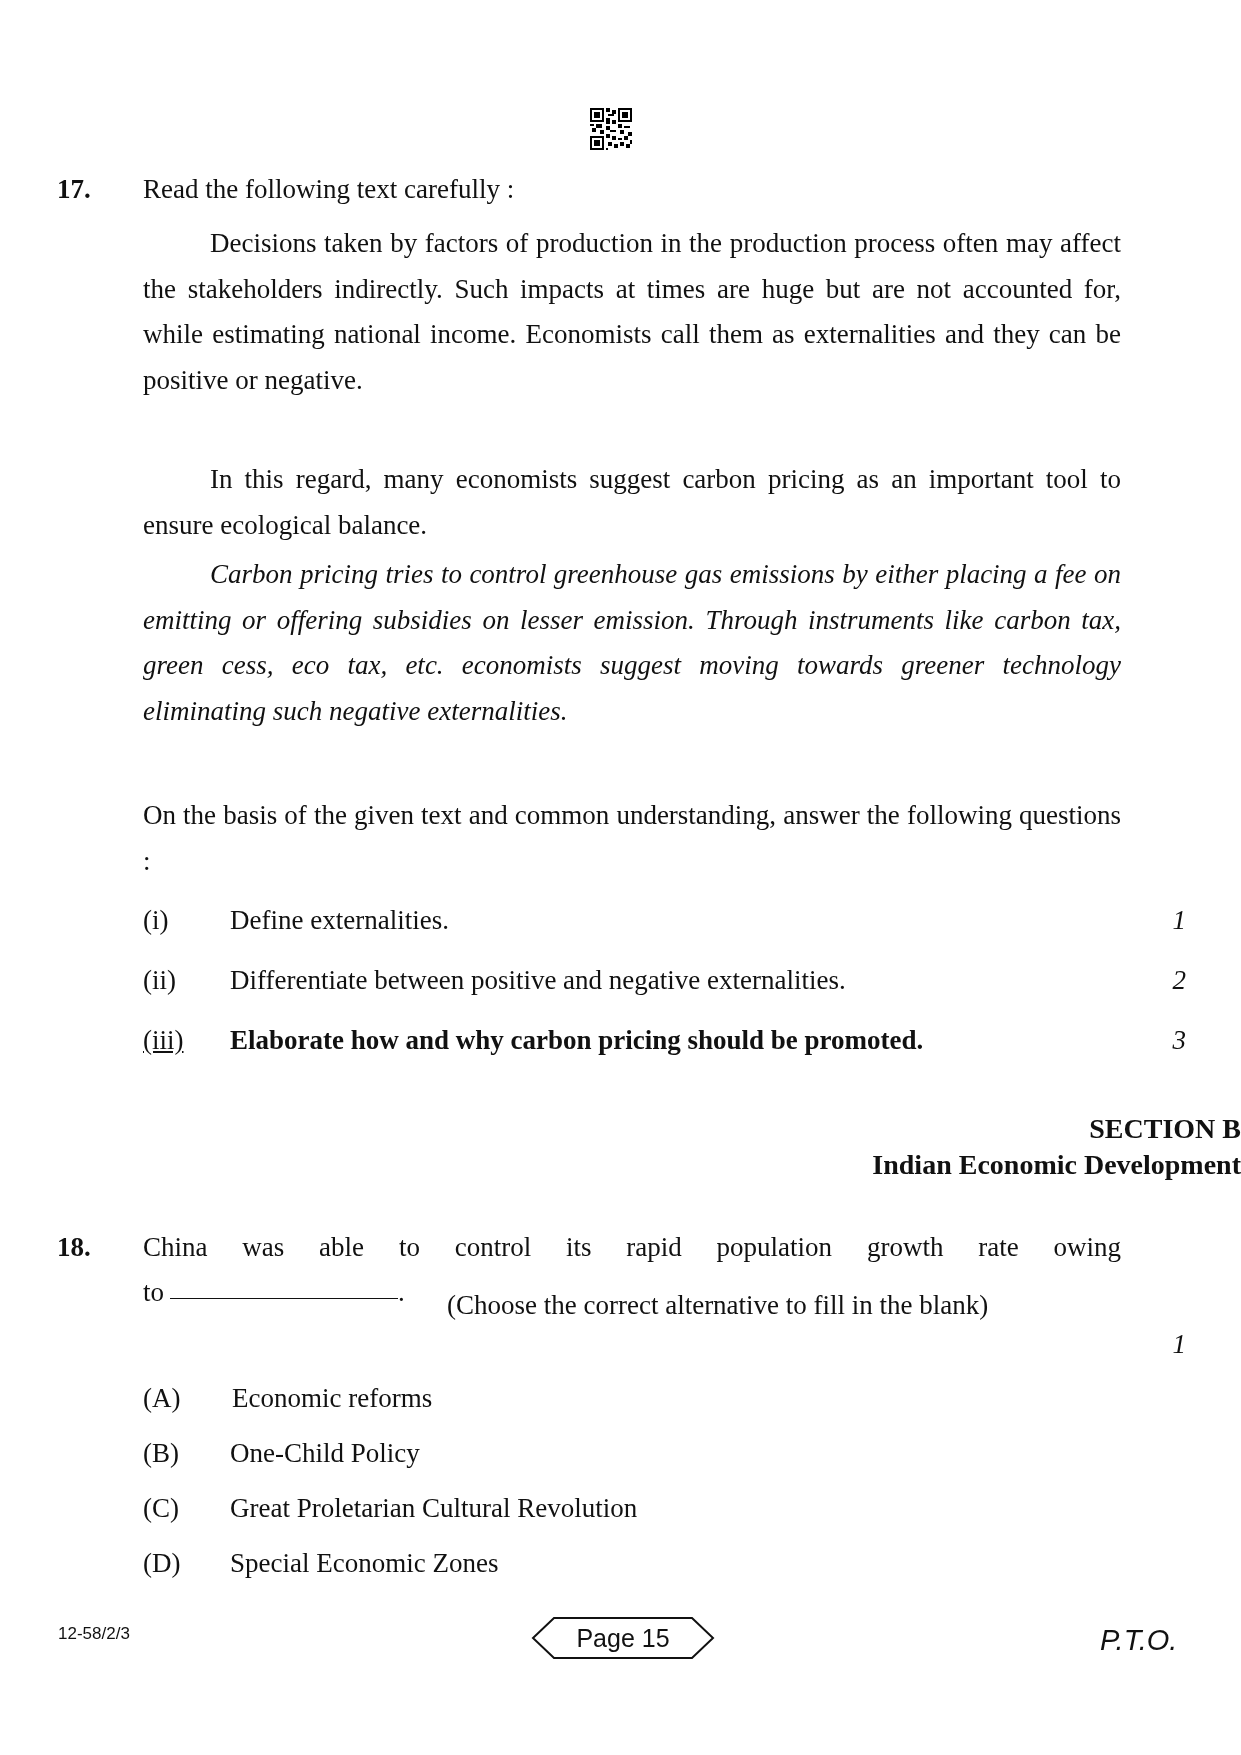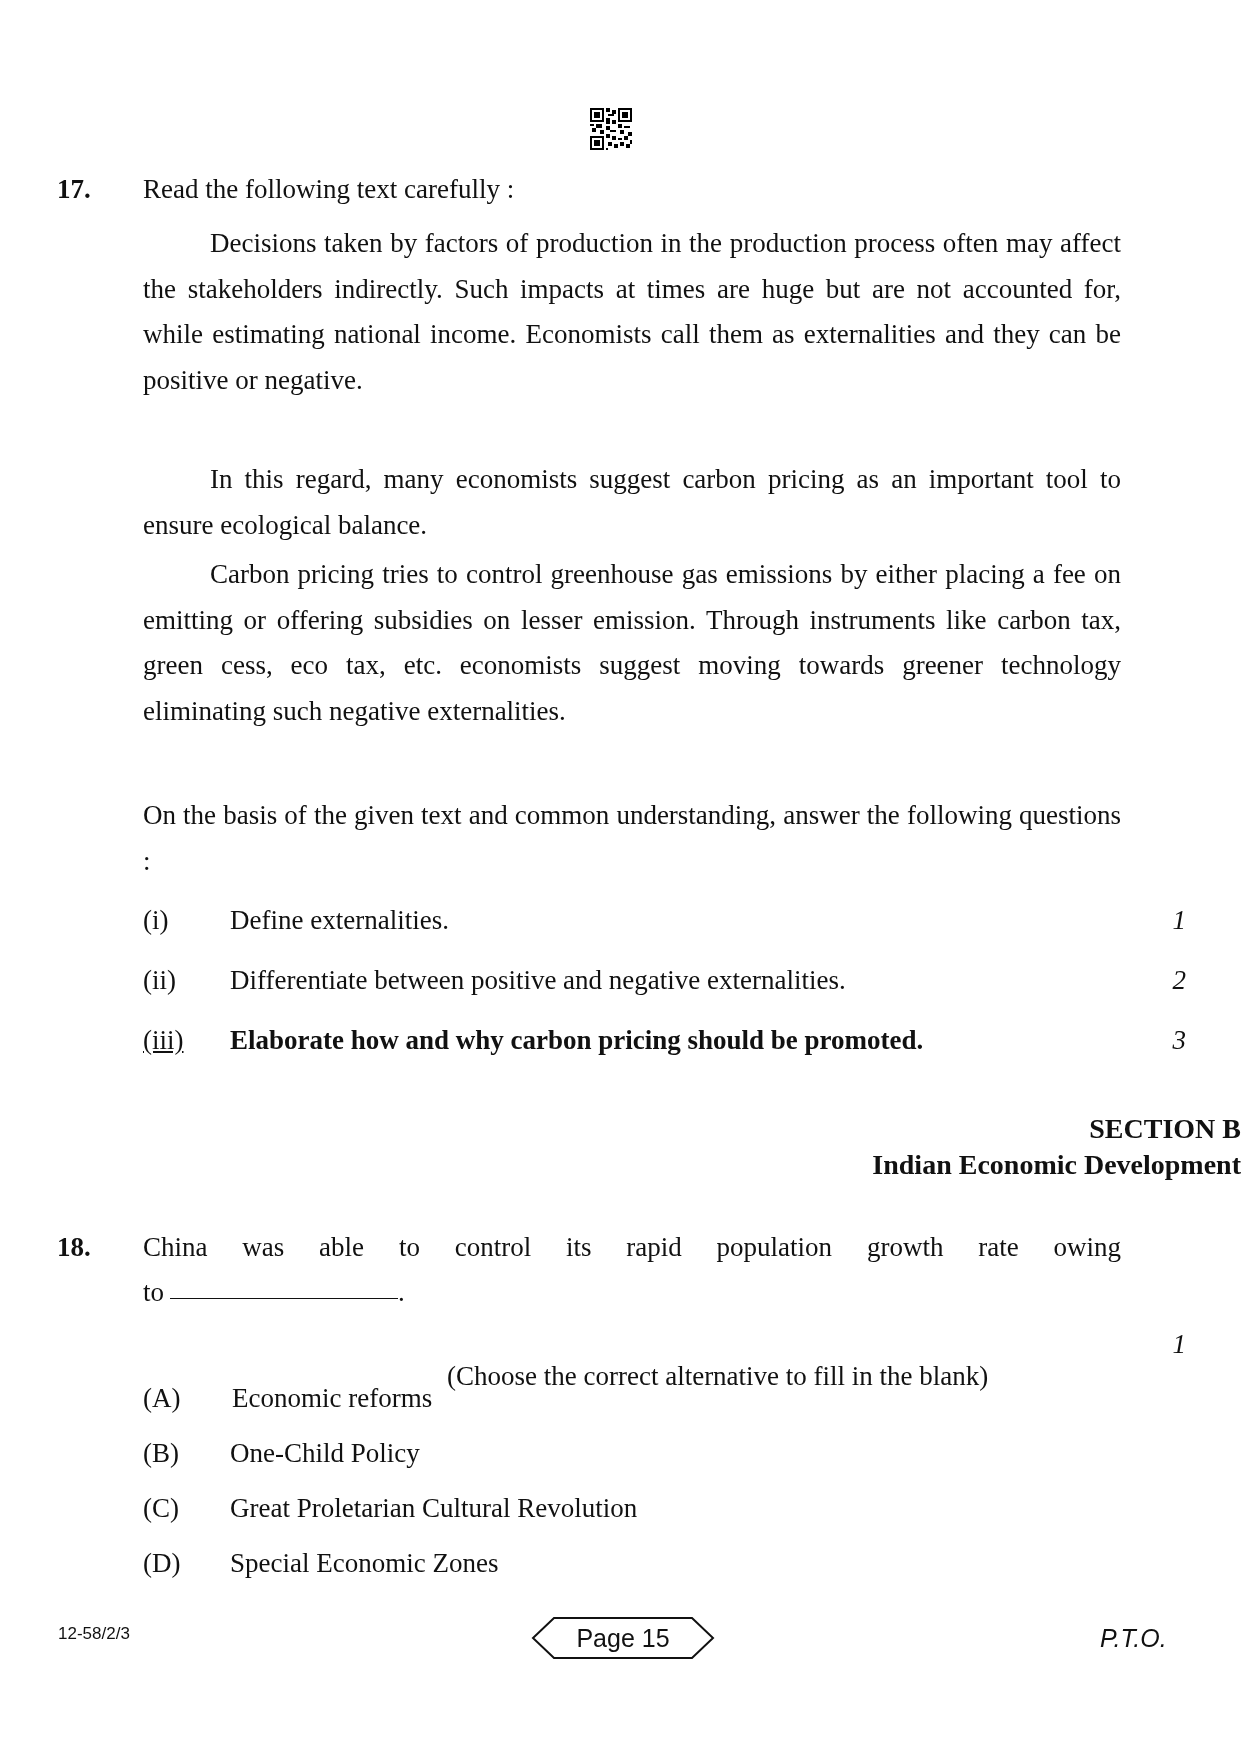--- a/index.html
+++ b/index.html
@@ -9,21 +9,21 @@
   .qr { left: 590px; top: 108px; width: 42px; height: 42px; }
   .qnum { font-weight: bold; font-size: 27px; }
   .txt { font-size: 27px; line-height: 45.5px; }
   .para { left: 143px; width: 978px; text-align: justify; text-align-last: left; }
   .indent { text-indent: 67px; }
   .sub-label { font-size: 27px; }
   .sub-text { font-size: 27px; }
   .mark { font-size: 27px; font-style: italic; width: 30px; text-align: right; }
   .section { left: 0; width: 1241px; text-align: right; font-weight: bold; font-size: 28px; line-height: 36px; }
   .footer-code { font-family: "Liberation Sans", sans-serif; font-size: 17px; }
-  .pto { font-family: "Liberation Sans", sans-serif; font-size: 25px; font-style: italic; }
+  .pto { font-family: "Liberation Sans", sans-serif; font-size: 29px; font-style: italic; }
   .pagebadge { left: 530px; top: 1615px; width: 186px; height: 46px; }
   .pagebadge svg { position: absolute; left: 0; top: 0; }
   .pagebadge span { position: absolute; left: 0; top: 0; width: 186px; height: 46px; line-height: 46px;
                     text-align: center; font-family: "Liberation Sans", sans-serif; font-size: 25px; }
   .blank { display: inline-block; width: 228px; border-bottom: 1.5px solid #111; height: 1px; vertical-align: 2px; margin-left: 6px; }
 </style>
 </head>
 <body>
 
 <div class="abs qr">
@@ -66,21 +66,21 @@
         <rect x="20" y="16" width="1" height="2"></rect>
     </g>
   </svg>
 </div>
 
 <div class="abs qnum" style="left:57px; top:174px;">17.</div>
 <div class="abs txt" style="left:143px; top:167px;">Read the following text carefully :</div>
 
 <div class="abs txt para indent" style="top:221px;">Decisions taken by factors of production in the production process often may affect the stakeholders indirectly. Such impacts at times are huge but are not accounted for, while estimating national income. Economists call them as externalities and they can be positive or negative.</div>
 <div class="abs txt para indent" style="top:457px;">In this regard, many economists suggest carbon pricing as an important tool to ensure ecological balance.</div>
-<div class="abs txt para indent" style="top:552px;">Carbon pricing tries to control greenhouse gas emissions by either placing a fee on emitting or offering subsidies on lesser emission. Through instruments like carbon tax, green cess, eco tax, etc. economists suggest moving towards greener technology eliminating such negative externalities.</div>
+<div class="abs txt para indent" style="top:552px;font-style:italic;">Carbon pricing tries to control greenhouse gas emissions by either placing a fee on emitting or offering subsidies on lesser emission. Through instruments like carbon tax, green cess, eco tax, etc. economists suggest moving towards greener technology eliminating such negative externalities.</div>
 
 <div class="abs txt para" style="top:793px;">On the basis of the given text and common understanding, answer the following questions :</div>
 
 <div class="abs sub-label" style="left:143px; top:905px;">(i)</div>
 <div class="abs sub-text" style="left:230px; top:905px;">Define externalities.</div>
 <div class="abs mark" style="left:1156px; top:905px;">1</div>
 
 <div class="abs sub-label" style="left:143px; top:965px;">(ii)</div>
 <div class="abs sub-text" style="left:230px; top:965px;">Differentiate between positive and negative externalities.</div>
 <div class="abs mark" style="left:1156px; top:965px;">2</div>
@@ -91,21 +91,21 @@
 
 <div class="abs section" style="top:1111px;">SECTION B</div>
 <div class="abs section" style="top:1147px;">Indian Economic Development</div>
 
 <div class="abs qnum" style="left:57px; top:1232px;">18.</div>
 <div class="abs txt para" style="top:1225px; text-align-last: justify;">China was able to control its rapid population growth rate owing</div>
 <div class="abs txt" style="left:143px; top:1270px;">
   <span>to</span><span class="blank"></span><span>.</span>
 </div>
 
-<div class="abs txt" style="left:447px; top:1354px;">(Choose the correct alternative to fill in the blank)</div>
+<div class="abs txt" style="left:447px; top:1283px;">(Choose the correct alternative to fill in the blank)</div>
 <div class="abs mark" style="left:1156px; top:1322px; line-height:45.5px;">1</div>
 
 <div class="abs sub-label" style="left:143px; top:1383px;">(A)</div>
 <div class="abs sub-text" style="left:232px; top:1383px;">Economic reforms</div>
 
 <div class="abs sub-label" style="left:143px; top:1438px;">(B)</div>
 <div class="abs sub-text" style="left:230px; top:1438px;">One-Child Policy</div>
 
 <div class="abs sub-label" style="left:143px; top:1493px;">(C)</div>
 <div class="abs sub-text" style="left:230px; top:1493px;">Great Proletarian Cultural Revolution</div>

